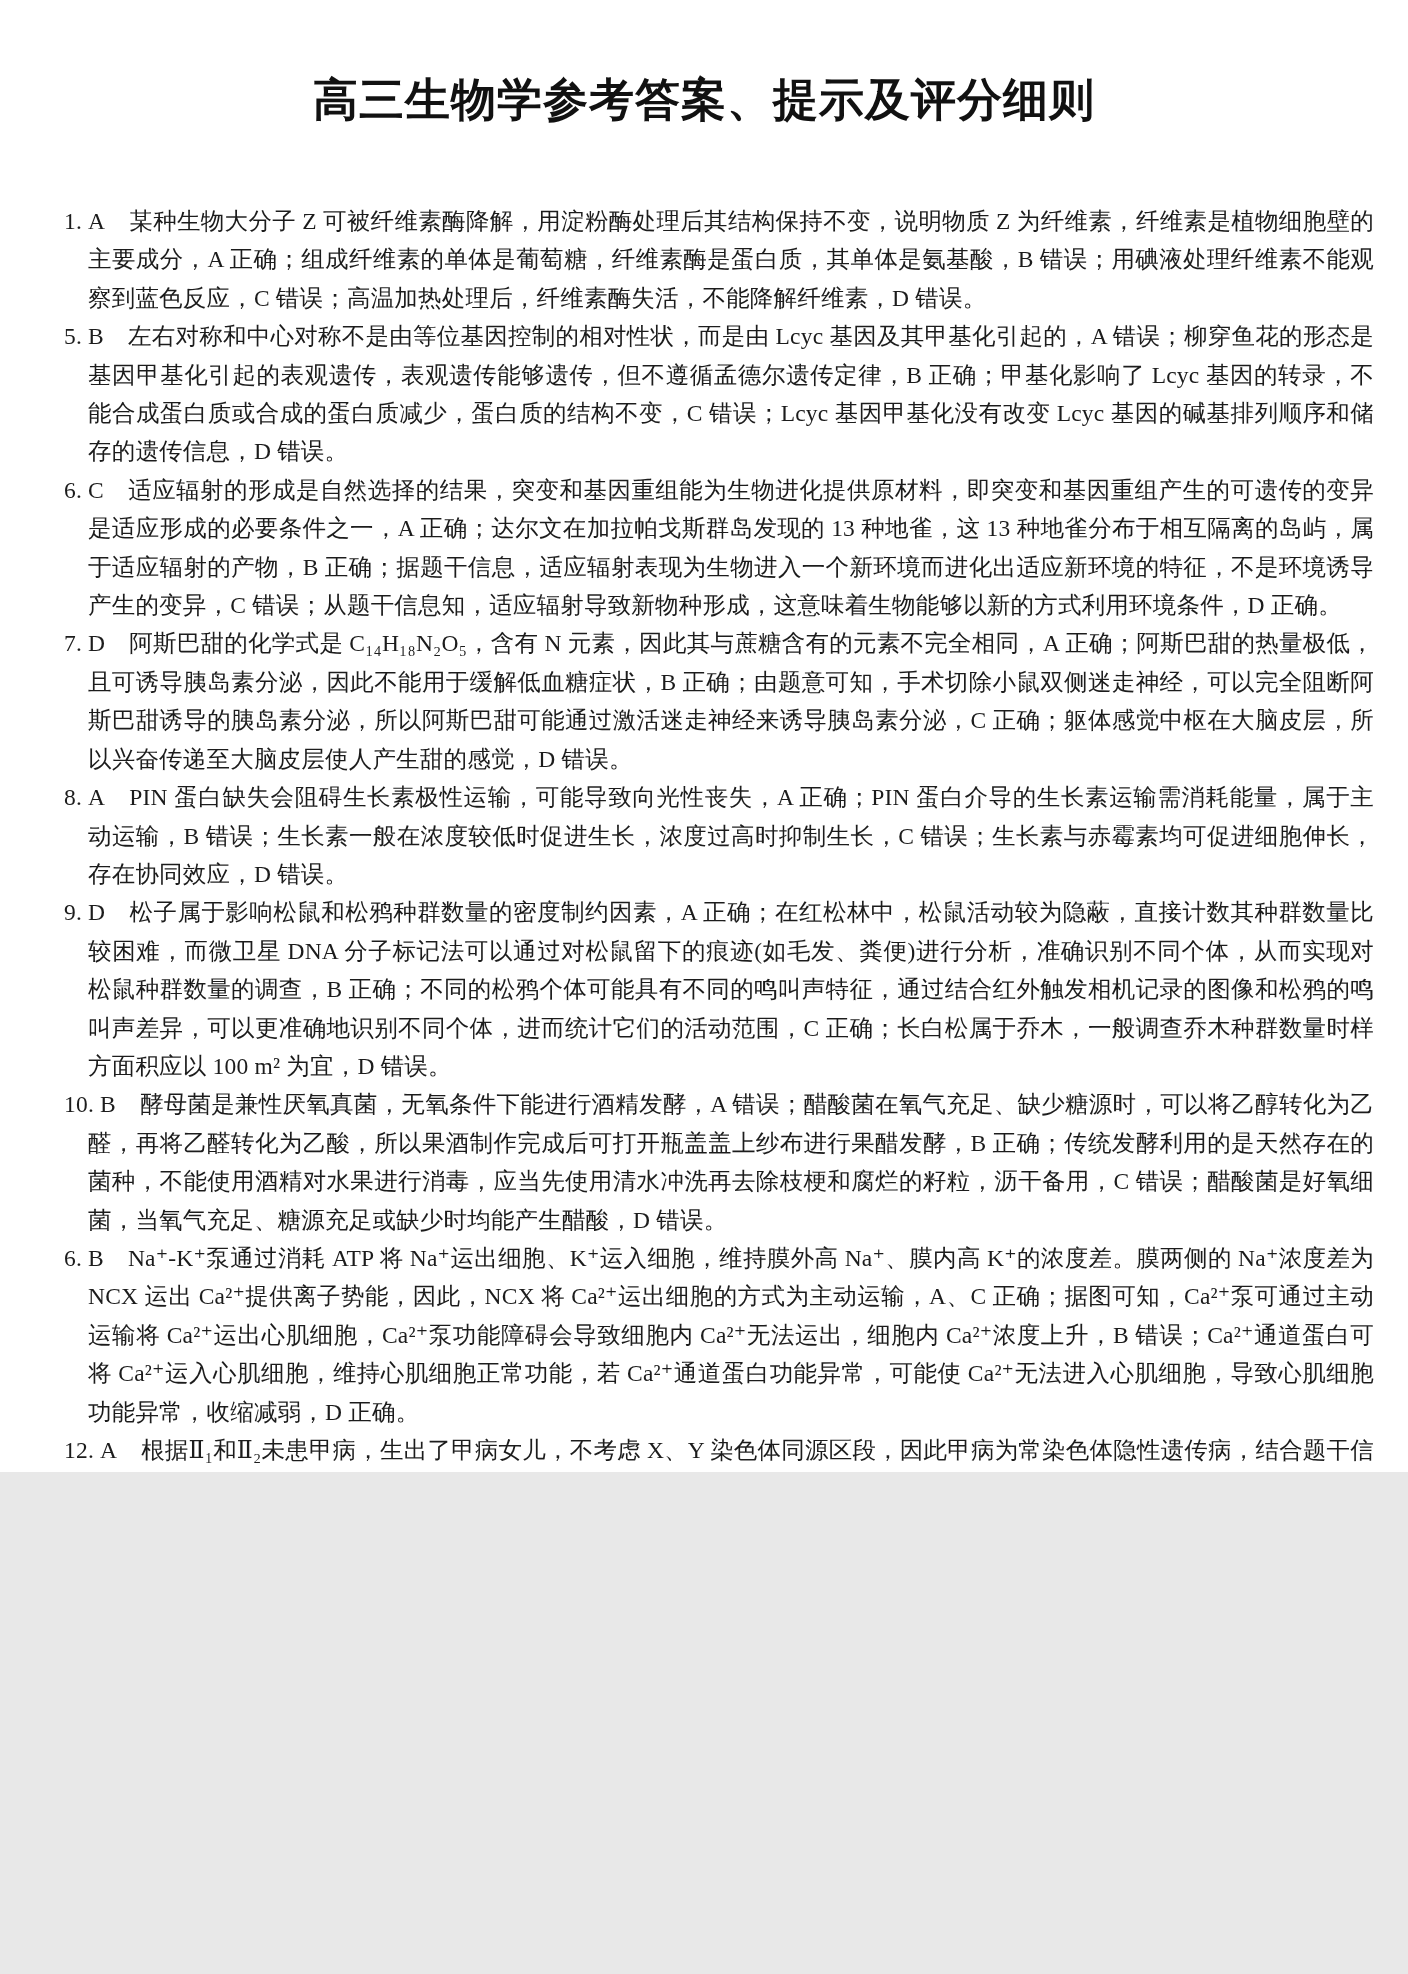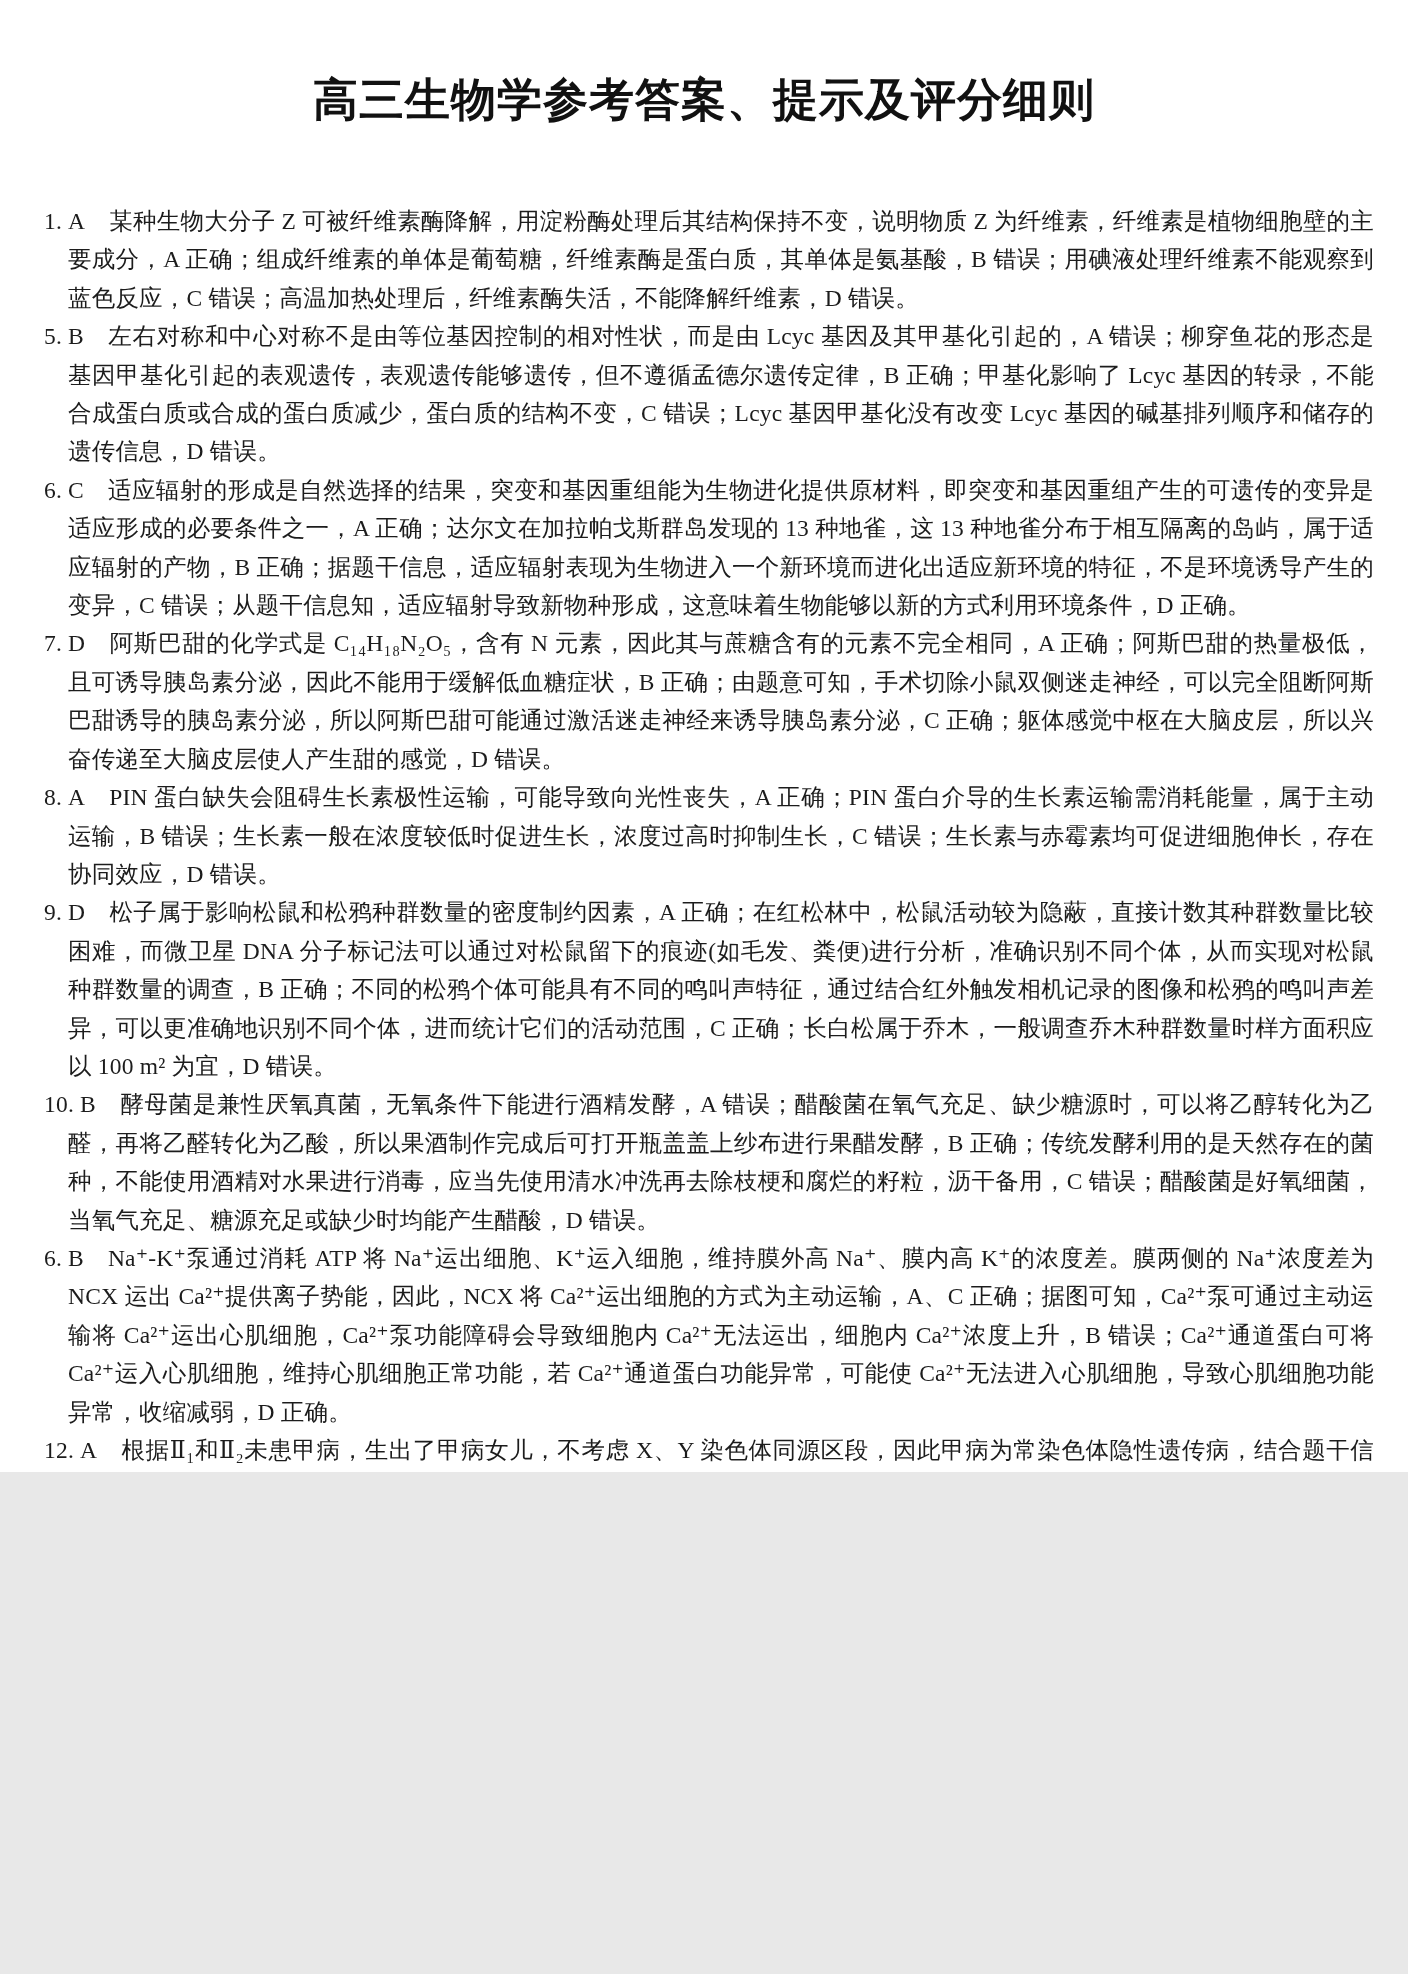--- a/index.html
+++ b/index.html
@@ -20,21 +20,21 @@
     text-align: center;
     font-family: "Liberation Sans", "DejaVu Sans", sans-serif;
     font-weight: 900;
     font-size: 45px;
     line-height: 52px;
     letter-spacing: 1px;
     color: #111;
   }
   .items {
     margin-top: 76px;
-    padding: 0 34px 0 44px;
+    padding: 0 34px 0 64px;
   }
   .item {
     margin: 0;
     font-size: 23.5px;
     line-height: 38.4px;
     text-align: justify;
     padding-left: 24px;
     text-indent: -24px;
     letter-spacing: 0.2px;
   }

